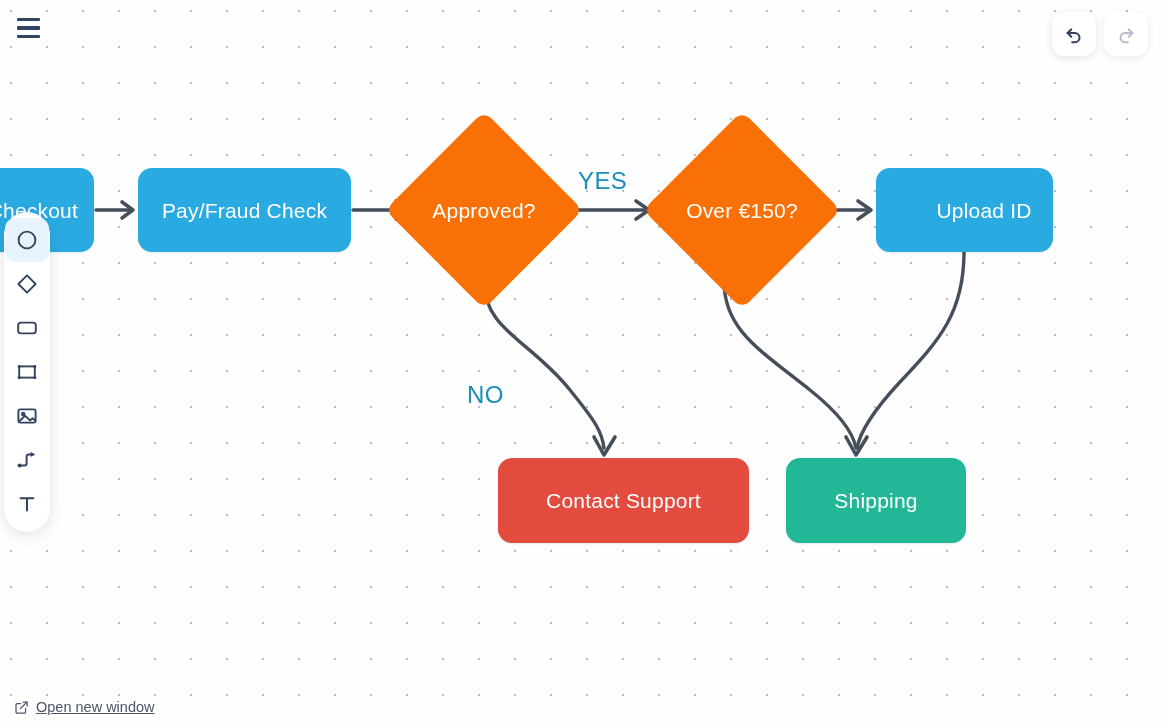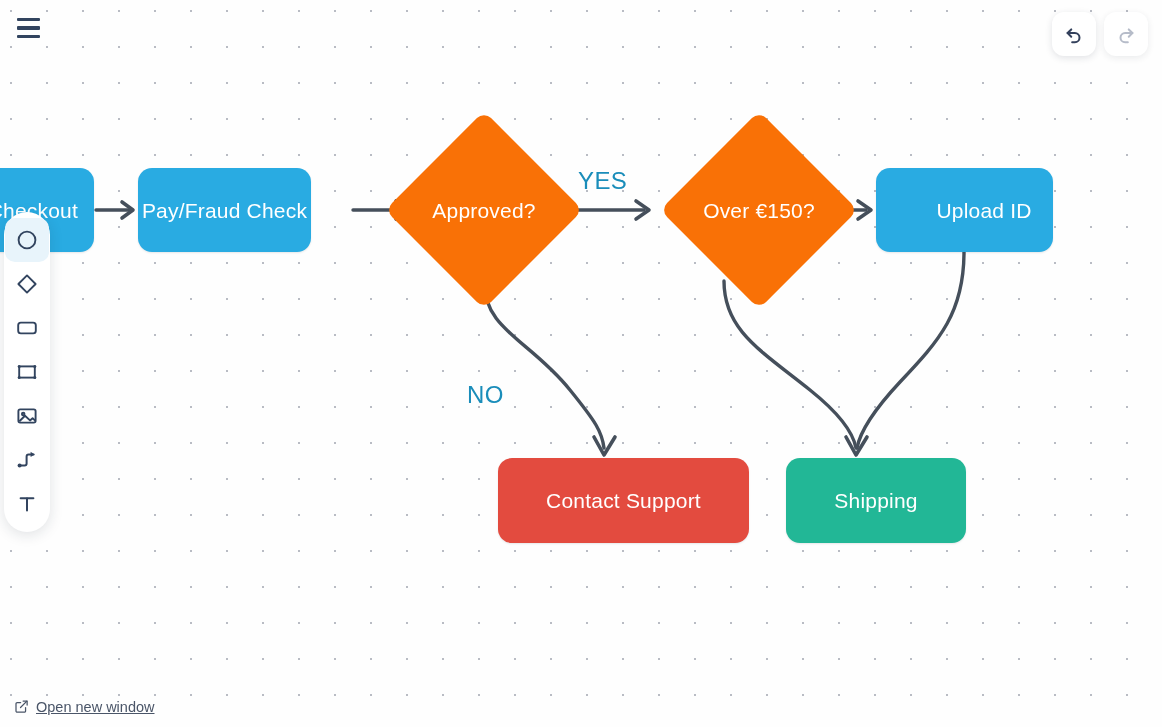--- a/index.html
+++ b/index.html
@@ -120,21 +120,21 @@
     border-radius: 10px;
     background: transparent;
     border: none;
   }
   .tool-item.active { background: #e8f4fb; }
 
   
   #open-new-window {
     position: absolute;
     left: 14px; bottom: 12px;
-    display: flex; align-items: flex-start; gap: 7px;
+    display: flex; align-items: center; gap: 7px;
     color: #4a5568;
     font-size: 14.5px;
     text-decoration: none;
     cursor: pointer;
   }
   #open-new-window .label { text-decoration: underline; }
 </style>
 </head>
 <body>
 
@@ -162,30 +162,30 @@
 
       <path d="M964 252 C964 312 940 340 900 382 C872 412 860 432 857 448"></path>
       <path d="M846 437 L856 455 L867 437" stroke-width="3.6"></path>
     </g>
   </svg>
 
   <div class="node rect" style="left:-44px; top:168px; width:138px; height:84px; background:#29abe2; justify-content:flex-end; padding-right:16px;">
     <span>Checkout</span>
   </div>
 
-  <div class="node rect" style="left:138px; top:168px; width:173px; height:84px; background:#29abe2;">
+  <div class="node rect" style="left:138px; top:168px; width:213px; height:84px; background:#29abe2;">
     <span>Pay/Fraud Check</span>
   </div>
 
   <div class="node diamond" style="left:414px; top:140px; width:140px; height:140px;">
     <span class="dia-shape"></span>
     <span class="dia-label">Approved?</span>
   </div>
 
-  <div class="node diamond" style="left:689px; top:140px; width:140px; height:140px;">
+  <div class="node diamond" style="left:672px; top:140px; width:140px; height:140px;">
     <span class="dia-shape"></span>
     <span class="dia-label">Over €150?</span>
   </div>
 
   <div class="node rect" style="left:876px; top:168px; width:177px; height:84px; background:#29abe2;padding-left:39px;">
     <span>Upload ID</span>
   </div>
 
   <div class="node rect" style="left:498px; top:458px; width:251px; height:85px; background:#e34b3f;">
     <span>Contact Support</span>

